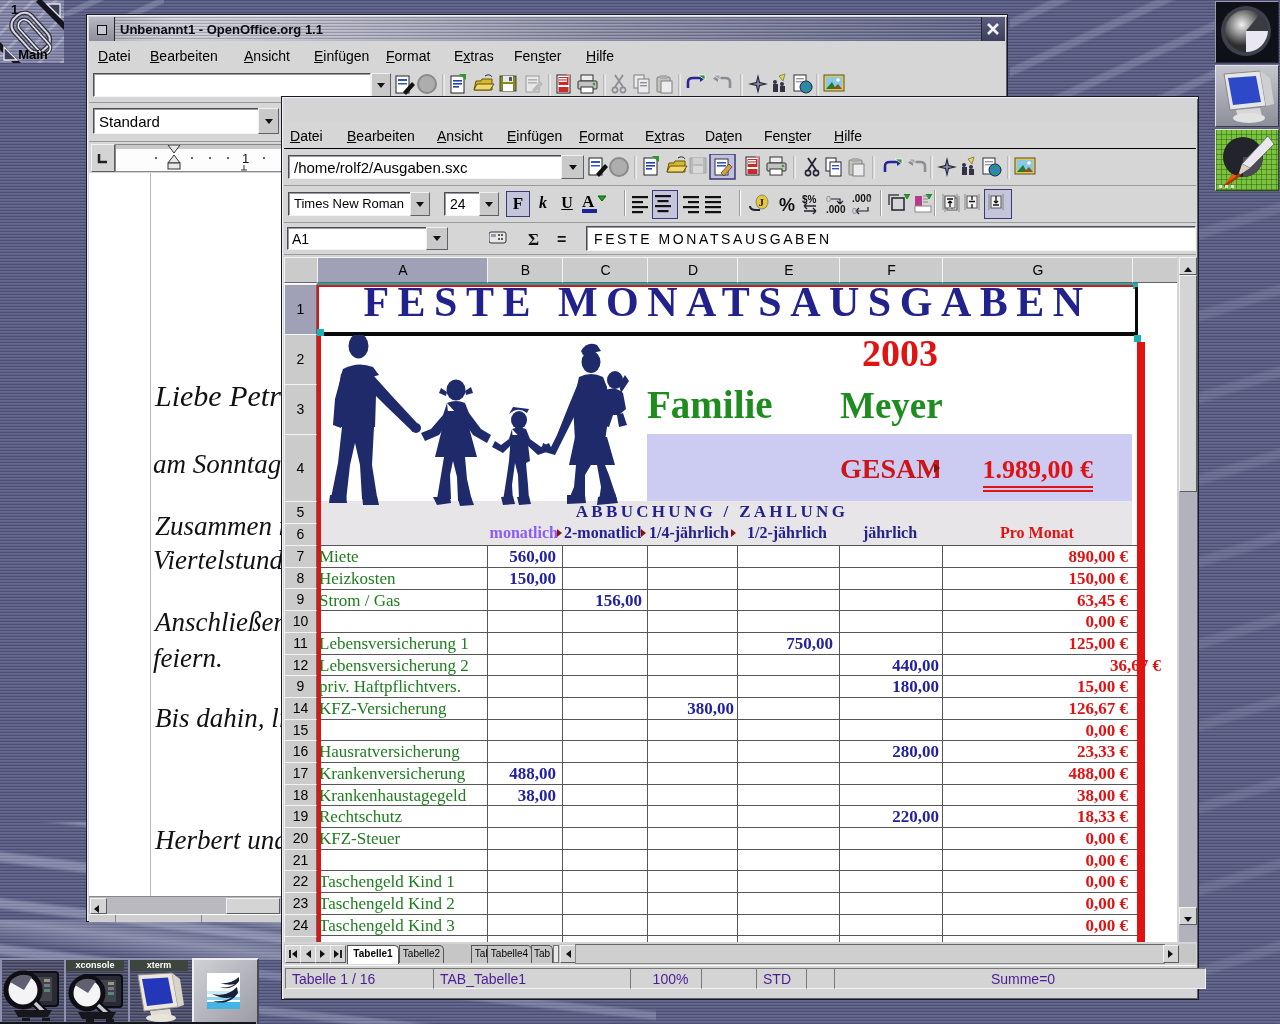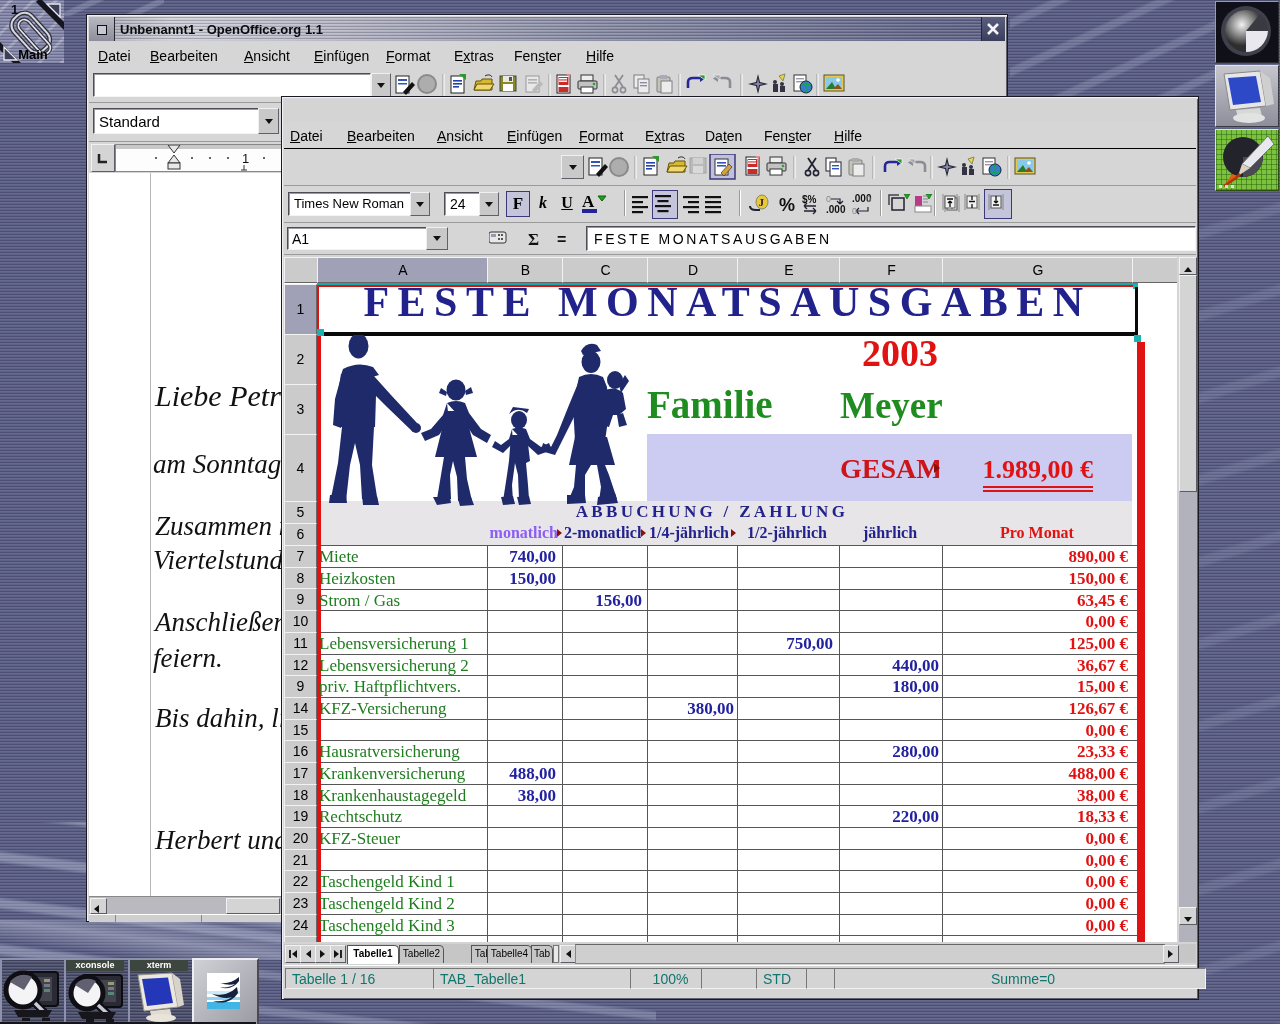--- a/index.html
+++ b/index.html
@@ -27,21 +27,21 @@
   border-top:1px solid #f0f0f0;border-left:1px solid #f0f0f0;
   border-right:1px solid #606068;border-bottom:1px solid #606068;
   font-size:10px;color:#000;text-align:center;}
 .arr{display:inline-block;width:0;height:0;}
 .hc{position:absolute;top:0;height:24px;background:#cbcbcb;border-top:1px solid #f2f2f2;border-left:1px solid #f2f2f2;border-right:1px solid #666;border-bottom:1px solid #666;text-align:center;font-size:14px;line-height:24px;color:#000;}
 .hc.sel{background:#a0a0b6;}
 .rh{position:absolute;left:0;width:31px;background:#cbcbcb;border-top:1px solid #f2f2f2;border-left:1px solid #f2f2f2;border-right:1px solid #666;border-bottom:1px solid #666;text-align:center;font-size:14px;color:#000;}
 .rh.sel{background:#a0a0b6;}
 .tab{position:absolute;top:1px;height:15px;background:#c6c6c6;border:1px solid #555;border-bottom:none;border-radius:0 5px 0 0;font-size:10px;text-align:center;padding-top:2px;color:#000;}
 .tab.tabsel{background:#fff;font-weight:bold;height:16px;}
-.sbox{position:absolute;top:2px;height:17px;background:#d4d4d4;border:1px solid;border-color:#777 #f2f2f2 #f2f2f2 #777;font-size:14px;padding:2px 0 0 6px;color:#0f766e;}
+.sbox{position:absolute;top:2px;height:17px;background:#d4d4d4;border:1px solid;border-color:#777 #f2f2f2 #f2f2f2 #777;font-size:14px;padding:2px 0 0 6px;color:#4c1d95;}
 #grid .lab{position:absolute;font:17px "Liberation Serif",serif;color:#1e7d1e;white-space:nowrap;}
 #grid .nb{position:absolute;font:bold 17px "Liberation Serif",serif;color:#2222a0;text-align:right;}
 #grid .nr{position:absolute;font:bold 17px "Liberation Serif",serif;color:#e01212;text-align:right;}
 #grid .gl{position:absolute;background:#565656;}
 </style>
 </head>
 <body>
 <div id="desktop" class="abs"></div>
 
 <div class="abs" style="left:0;top:822px;width:281px;height:140px;background:repeating-linear-gradient(187deg,rgba(255,255,255,0) 0 16px,rgba(228,235,255,.30) 20px 26px,rgba(255,255,255,0) 30px 46px);"></div>
@@ -386,20 +386,23 @@
     <span style="left:153px;"><u>A</u>nsicht</span>
     <span style="left:223px;"><u>E</u>infügen</span>
     <span style="left:295px;"><u>F</u>ormat</span>
     <span style="left:361px;">E<u>x</u>tras</span>
     <span style="left:421px;">Da<u>t</u>en</span>
     <span style="left:480px;">Fen<u>s</u>ter</span>
     <span style="left:550px;"><u>H</u>ilfe</span>
   </div>
 
   <div class="abs" style="left:2px;top:52px;width:912px;height:36px;background:#d6d6d6;border-bottom:1px solid #9a9a9a;">
+    <div class="sunken abs" style="left:4px;top:6px;width:273px;height:22px;">
+        <span style="position:absolute;left:5px;top:3px;font-size:15px;">/home/rolf2/Ausgaben.sxc</span>
+      </div>
     <div class="cbar raised abs" style="left:277px;top:6px;height:22px;width:21px;"><span class="arr" style="margin-top:9px;border-left:4px solid transparent;border-right:4px solid transparent;border-top:5px solid #111;"></span></div>
     <svg class="abs" style="left:303px;top:5px;" width="460" height="26" viewBox="0 0 460 26">
       <g transform="translate(1,2)">
           <rect x="1" y="2" width="13" height="17" fill="#fff" stroke="#222"></rect>
           <rect x="3" y="5" width="9" height="2" fill="#3355bb"></rect>
           <rect x="3" y="9" width="9" height="1.5" fill="#3355bb"></rect>
           <path d="M8,18 L17,8 L20,11 L11,21 Z" fill="#111"></path>
         </g>
       <circle cx="32" cy="13" r="9" fill="#adadad" stroke="#8a8a8a" stroke-width="2"></circle>
       <line x1="48" y1="2" x2="48" y2="25" stroke="#9a9a9a"></line>
@@ -790,35 +793,35 @@
       <div class="gl" style="left:4px;top:631px;width:816px;height:1px;"></div>
       <div class="gl" style="left:4px;top:652px;width:816px;height:1px;"></div>
       <div class="gl" style="left:170px;top:262px;width:1px;height:397px;"></div>
       <div class="gl" style="left:245px;top:262px;width:1px;height:397px;"></div>
       <div class="gl" style="left:330px;top:262px;width:1px;height:397px;"></div>
       <div class="gl" style="left:420px;top:262px;width:1px;height:397px;"></div>
       <div class="gl" style="left:522px;top:262px;width:1px;height:397px;"></div>
       <div class="gl" style="left:625px;top:262px;width:1px;height:397px;"></div>
 
       <div class="lab" style="left:2px;top:264px;">Miete</div>
-        <div class="nb" style="left:170px;top:264px;width:69px;">740,00</div>
+        <div class="nb" style="left:170px;top:264px;width:69px;">560,00</div>
         <div class="nr" style="left:625px;top:264px;width:186px;">890,00 €</div>
       <div class="lab" style="left:2px;top:286px;">Heizkosten</div>
         <div class="nb" style="left:170px;top:286px;width:69px;">150,00</div>
         <div class="nr" style="left:625px;top:286px;width:186px;">150,00 €</div>
       <div class="lab" style="left:2px;top:308px;">Strom / Gas</div>
         <div class="nb" style="left:245px;top:308px;width:80px;">156,00</div>
         <div class="nr" style="left:625px;top:308px;width:186px;">63,45 €</div>
       <div class="nr" style="left:625px;top:329px;width:186px;">0,00 €</div>
       <div class="lab" style="left:2px;top:351px;">Lebensversicherung 1</div>
         <div class="nb" style="left:420px;top:351px;width:96px;">750,00</div>
         <div class="nr" style="left:625px;top:351px;width:186px;">125,00 €</div>
       <div class="lab" style="left:2px;top:373px;">Lebensversicherung 2</div>
         <div class="nb" style="left:522px;top:373px;width:100px;">440,00</div>
-        <div class="nr" style="left:625px;top:373px;width:186px;">36,67 €</div>
+        <div class="nr" style="left:625px;top:373px;width:186px;padding-left:33px;">36,67 €</div>
       <div class="lab" style="left:2px;top:394px;">priv. Haftpflichtvers.</div>
         <div class="nb" style="left:522px;top:394px;width:100px;">180,00</div>
         <div class="nr" style="left:625px;top:394px;width:186px;">15,00 €</div>
       <div class="lab" style="left:2px;top:416px;">KFZ-Versicherung</div>
         <div class="nb" style="left:330px;top:416px;width:87px;">380,00</div>
         <div class="nr" style="left:625px;top:416px;width:186px;">126,67 €</div>
       <div class="nr" style="left:625px;top:438px;width:186px;">0,00 €</div>
       <div class="lab" style="left:2px;top:459px;">Hausratversicherung</div>
         <div class="nb" style="left:522px;top:459px;width:100px;">280,00</div>
         <div class="nr" style="left:625px;top:459px;width:186px;">23,33 €</div>

